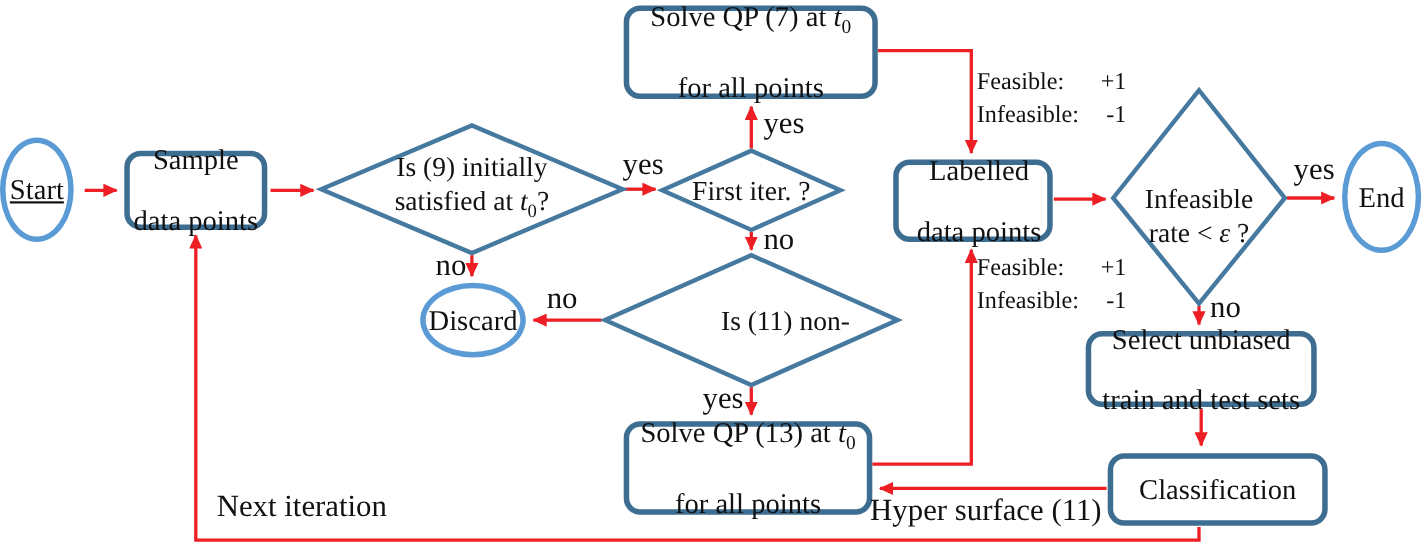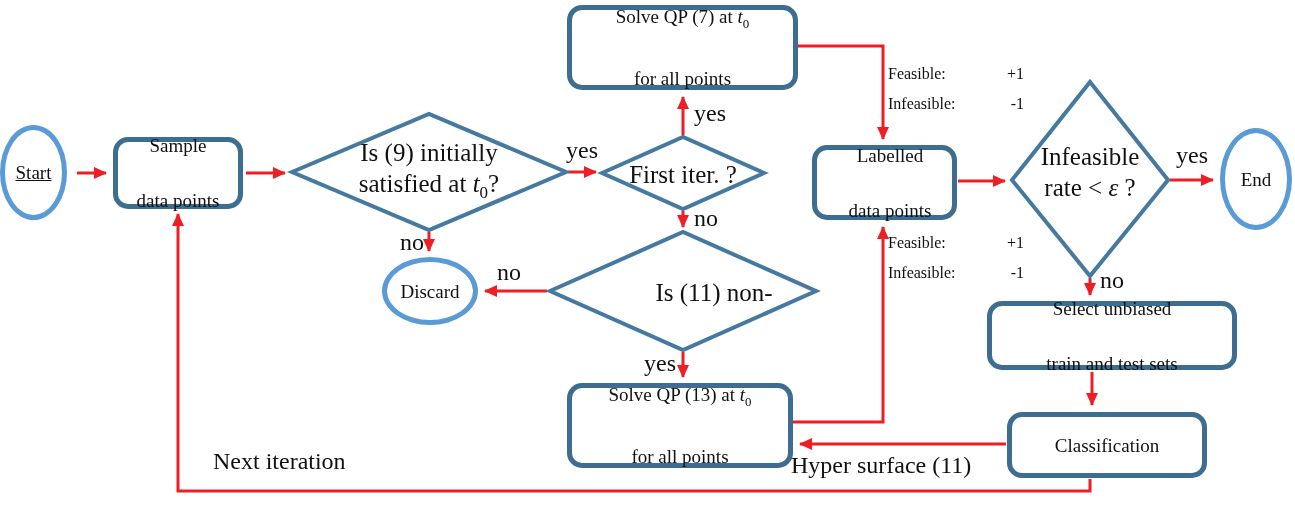--- a/index.html
+++ b/index.html
@@ -9,29 +9,29 @@
     --arrow:#ed1f24;
     --text:#111111;
   }
   html,body{margin:0;padding:0;background:#ffffff;}
   .stage{
     position:relative;width:1295px;height:509px;background:#ffffff;overflow:hidden;
     font-family:"Liberation Serif","DejaVu Serif",serif;color:var(--text);
   }
   .stage svg{position:absolute;left:0;top:0;width:1295px;height:509px;}
   .node{position:absolute;display:flex;flex-direction:column;align-items:center;justify-content:center;
-        text-align:center;font-size:19px;line-height:31px;box-sizing:border-box;background:#ffffff;gap:24px;}
+        text-align:center;font-size:26px;line-height:31px;box-sizing:border-box;background:#ffffff;gap:24px;}
   .rect{border:5px solid var(--box-stroke);border-radius:15px;}
   .terminal{border:5px solid var(--terminal-stroke);border-radius:50%;}
   .dtext{position:absolute;display:flex;flex-direction:column;align-items:center;justify-content:center;
          text-align:center;font-size:25px;line-height:31px;background:transparent;}
-  .elabel{position:absolute;font-size:24px;line-height:28px;white-space:nowrap;}
+  .elabel{position:absolute;font-size:28px;line-height:28px;white-space:nowrap;}
   .elabel.ra{text-align:right;}
   .feas{position:absolute;display:grid;grid-template-columns:auto auto;column-gap:10px;
-        font-size:16px;line-height:30px;width:136px;}
+        font-size:22px;line-height:30px;width:136px;}
   .feas .val{text-align:right;}
   i.v{font-style:italic;}
   sub{font-size:68%;}
   .diamond{fill:#ffffff;stroke:var(--diamond-stroke);stroke-width:4;}
   .edge{fill:none;stroke:var(--arrow);stroke-width:3;}
   .ah{fill:var(--arrow);}
 </style>
 </head>
 <body>
 
@@ -90,21 +90,21 @@
   <div class="node rect" style="left:567px;top:383px;width:226px;height:85px;">
     <span><span>Solve QP (13) at </span><i class="v">t</i><sub>0</sub></span>
     <span>for all points</span>
   </div>
 
   <div class="node rect" style="left:812px;top:145px;width:145px;height:75px;padding-left:11px;">
     <span>Labelled</span>
     <span>data points</span>
   </div>
 
-  <div class="node rect" style="left:987px;top:301px;width:250px;height:69px;">
+  <div class="node rect" style="left:987px;top:301px;width:210px;height:69px;">
     <span>Select unbiased</span>
     <span>train and test sets</span>
   </div>
 
   <div class="node rect" style="left:1007px;top:412px;width:200px;height:66px;">
     <span>Classification</span>
   </div>
 
   <div class="dtext" style="left:309px;top:140px;width:240px;height:64px;">
     <span>Is (9) initially</span>
@@ -112,21 +112,21 @@
   </div>
 
   <div class="dtext" style="left:603px;top:159px;width:160px;height:30px;">
     <span>First iter. ?</span>
   </div>
 
   <div class="dtext" style="left:594px;top:260px;width:240px;height:64px;text-align:right;">
     <span>Is (11) non-</span>
   </div>
 
-  <div class="dtext" style="left:1015px;top:140px;width:150px;height:64px;">
+  <div class="dtext" style="left:1015px;top:164px;width:150px;height:64px;justify-content:flex-end;">
     <span>Infeasible</span>
     <span><span>rate &lt; </span><i class="v">ε</i><span> ?</span></span>
   </div>
 
   <div class="elabel" style="left:566px;top:136px;">yes</div>
   <div class="elabel ra" style="left:386px;top:228px;width:38px;">no</div>
   <div class="elabel" style="left:694px;top:99px;">yes</div>
   <div class="elabel" style="left:694px;top:204px;">no</div>
   <div class="elabel" style="left:497px;top:258px;">no</div>
   <div class="elabel ra" style="left:628px;top:349px;width:48px;">yes</div>
@@ -141,15 +141,15 @@
   </div>
 
   <div class="feas" style="left:888px;top:228px;">
     <span>Feasible:</span>
     <span class="val">+1</span>
     <span>Infeasible:</span>
     <span class="val">-1</span>
   </div>
 
   <div class="elabel" style="left:791px;top:451px;">Hyper surface (11)</div>
-  <div class="elabel" style="left:197px;top:447px;margin-left:16px;">Next iteration</div>
+  <div class="elabel" style="left:197px;top:447px;">Next iteration</div>
 
 </div>
 
 </body></html>

